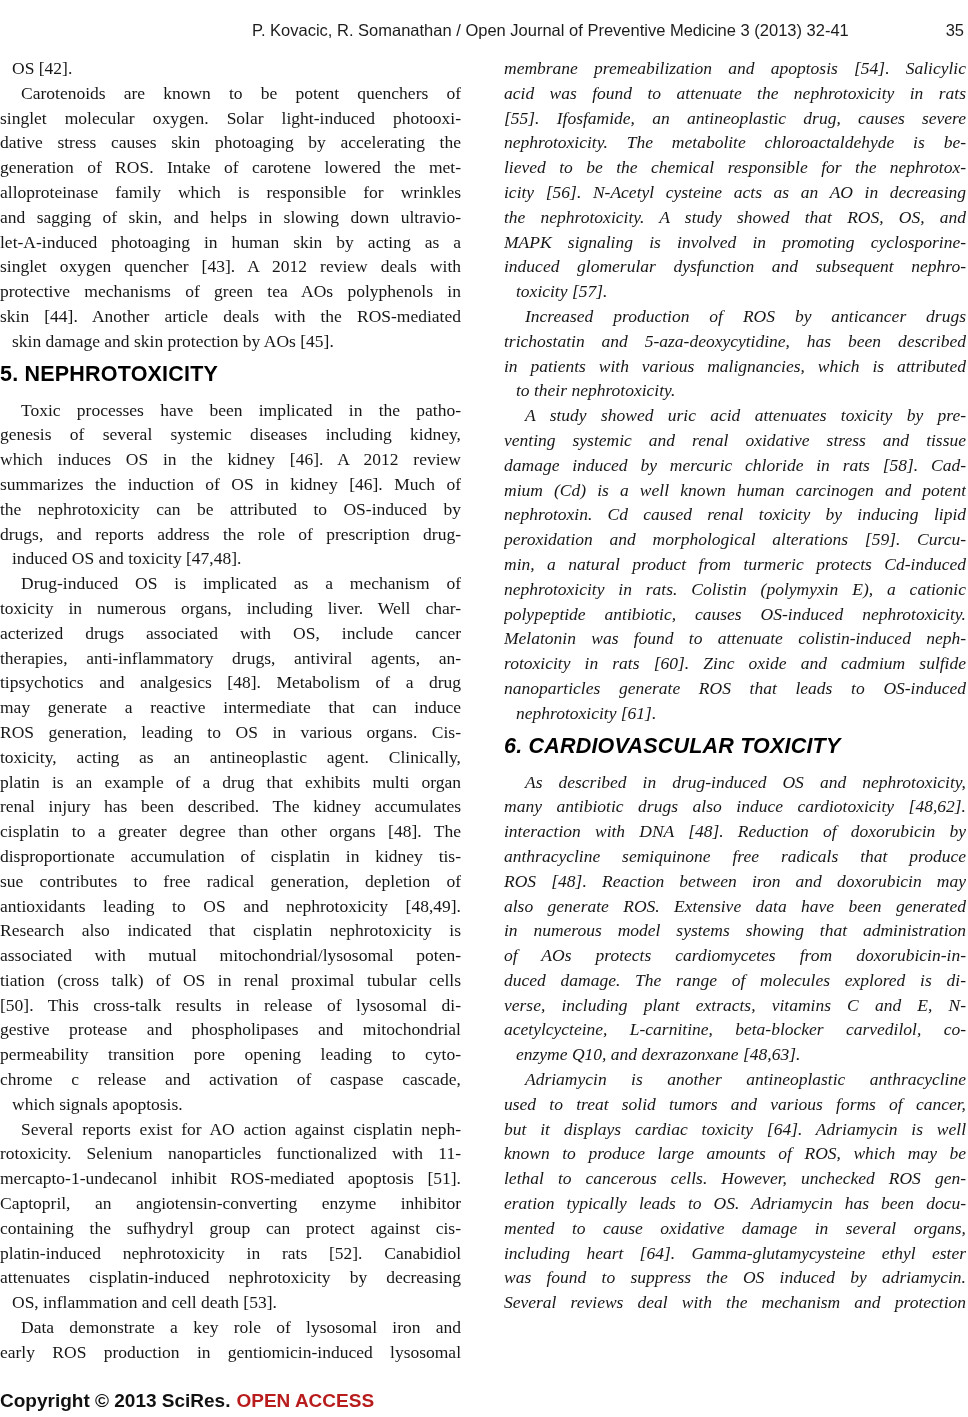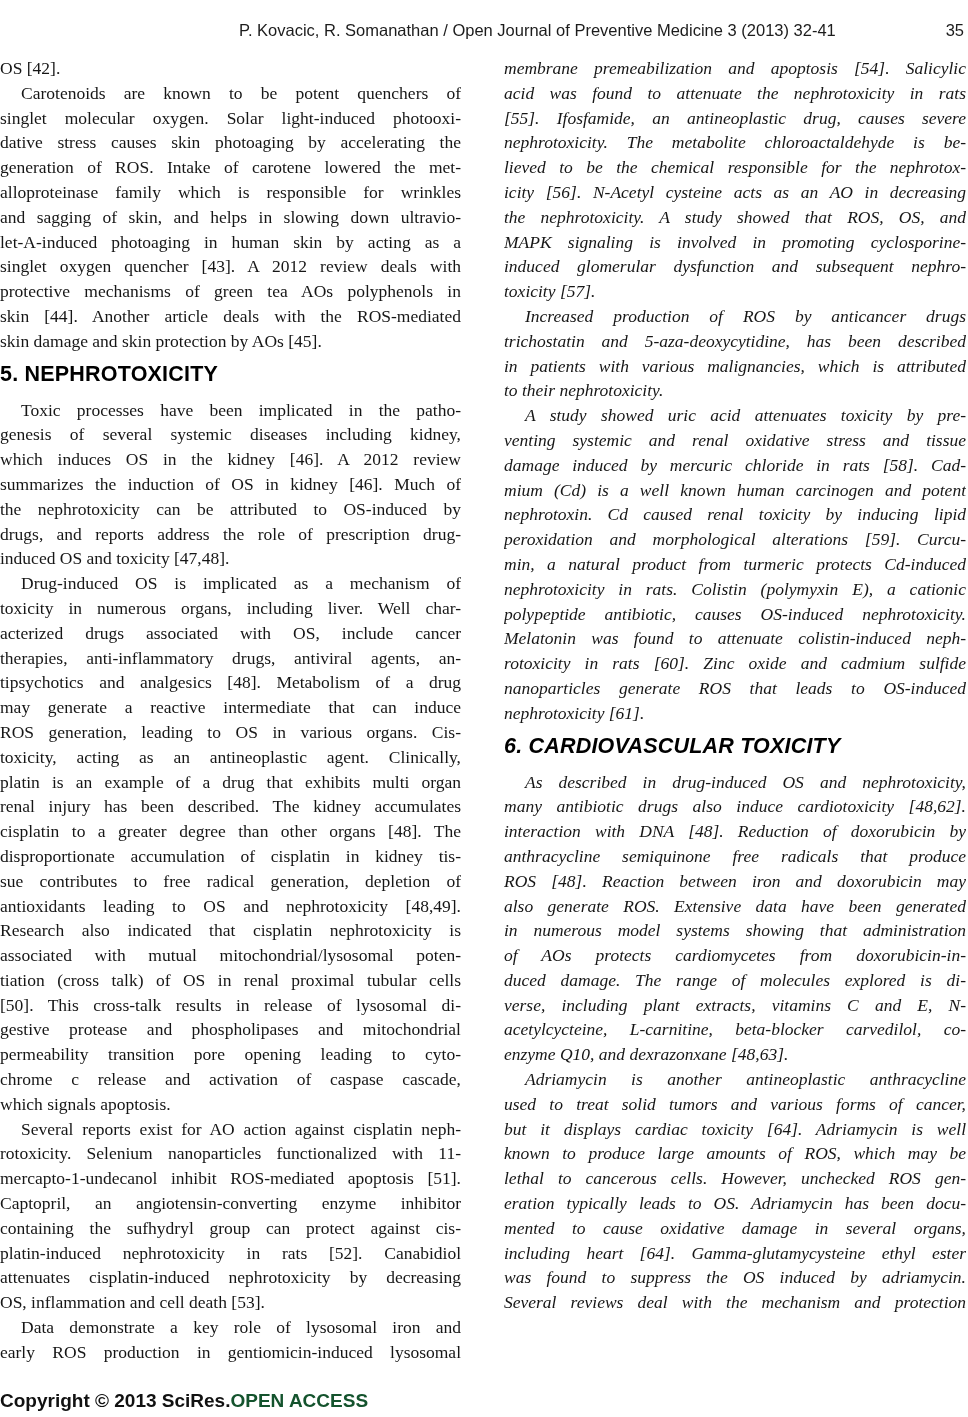--- a/index.html
+++ b/index.html
@@ -4,35 +4,35 @@
 <style>
   html,body { margin:0; padding:0; }
   body {
     width:968px; height:1417px; background:#ffffff; overflow:hidden;
     position:relative; color:#161616;
     font-family:"Liberation Serif", serif;
   }
   
   .running-head { position:absolute; top:21px; left:0; width:966px; height:22px;
     font-family:"Liberation Sans", sans-serif; font-size:16.5px; color:#1c1c1c; }
-  .rh-title { position:absolute; left:239px; top:0; white-space:nowrap; }
+  .rh-title { position:absolute; left:252px; top:0; white-space:nowrap; }
   .rh-page  { position:absolute; right:2px; top:0; }
 
   
   .columns { position:absolute; top:56px; left:0; display:flex; gap:43px; }
   .col { width:461px; }
   .col:last-child { width:462px;font-style:italic; }
 
   .para { margin:0; }
   .line {
     font-size:17.5px; line-height:24.8px;
     text-align:justify; text-align-last:justify;
     overflow:hidden; white-space:normal;
   }
-  .line.para-end { text-align-last:left; }
+  .line.para-end { text-align-last:left;padding-left:12px; }
   .para.indent .line:first-child { text-indent:21px; }
 
   .heading {
     font-family:"Liberation Sans", sans-serif; font-weight:bold;
     font-size:21.5px; line-height:26px; letter-spacing:0.2px;
     color:#000; margin:7px 0 11px 0;
   }
 
   
   .footer { position:absolute; top:1390px; left:0; width:966px;
@@ -176,16 +176,16 @@
           <div class="line">mented to cause oxidative damage in several organs,</div>
           <div class="line">including heart [64]. Gamma-glutamycysteine ethyl ester</div>
           <div class="line">was found to suppress the OS induced by adriamycin.</div>
           <div class="line">Several reviews deal with the mechanism and protection</div>
         </div>
       </div>
   </div>
 
   <div class="footer">
     <span class="copyright">Copyright © 2013 SciRes.</span>
-    <span class="open-access" style="color: #14532d;">OPEN ACCESS</span>
+    <span class="open-access" style="color: #b91c1c; margin-left: 6px;">OPEN ACCESS</span>
   </div>
 
 </div>
 
 </body></html>

